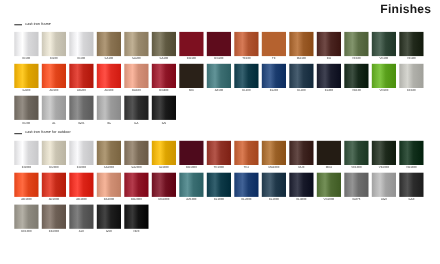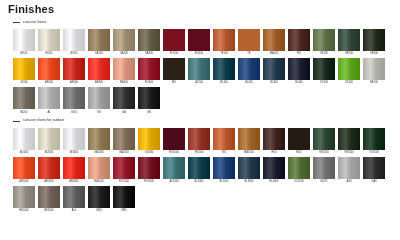--- a/index.html
+++ b/index.html
@@ -14,21 +14,21 @@
     overflow: hidden;
   }
   .page {
     width: 400px;
     height: 240px;
     position: relative;
     box-sizing: border-box;
     padding: 0 8px;
   }
   .page-title {
-    text-align: left;
+    text-align: right;
     font-size: 11px;
     font-weight: bold;
     color: #1a1a1a;
     margin: 3px 0 4px 0;
     letter-spacing: 0.2px;
   }
   .section {
     margin-bottom: 2px;
   }
   .section-header {

